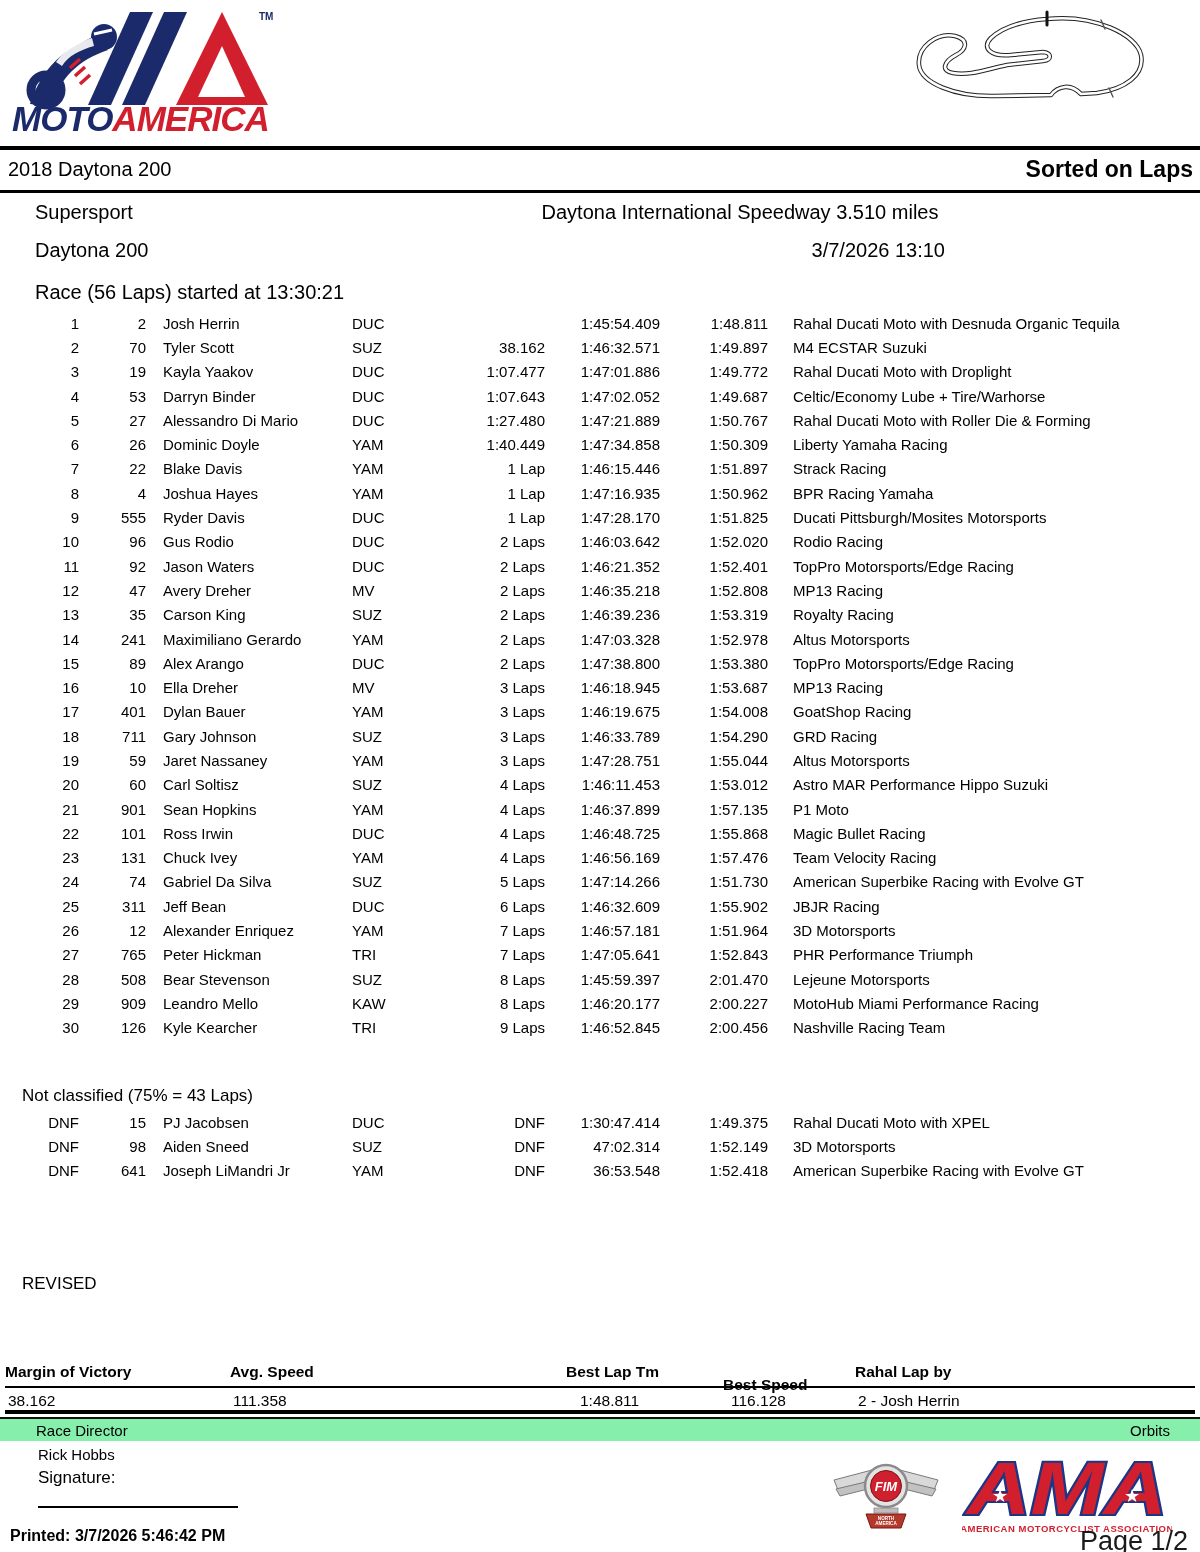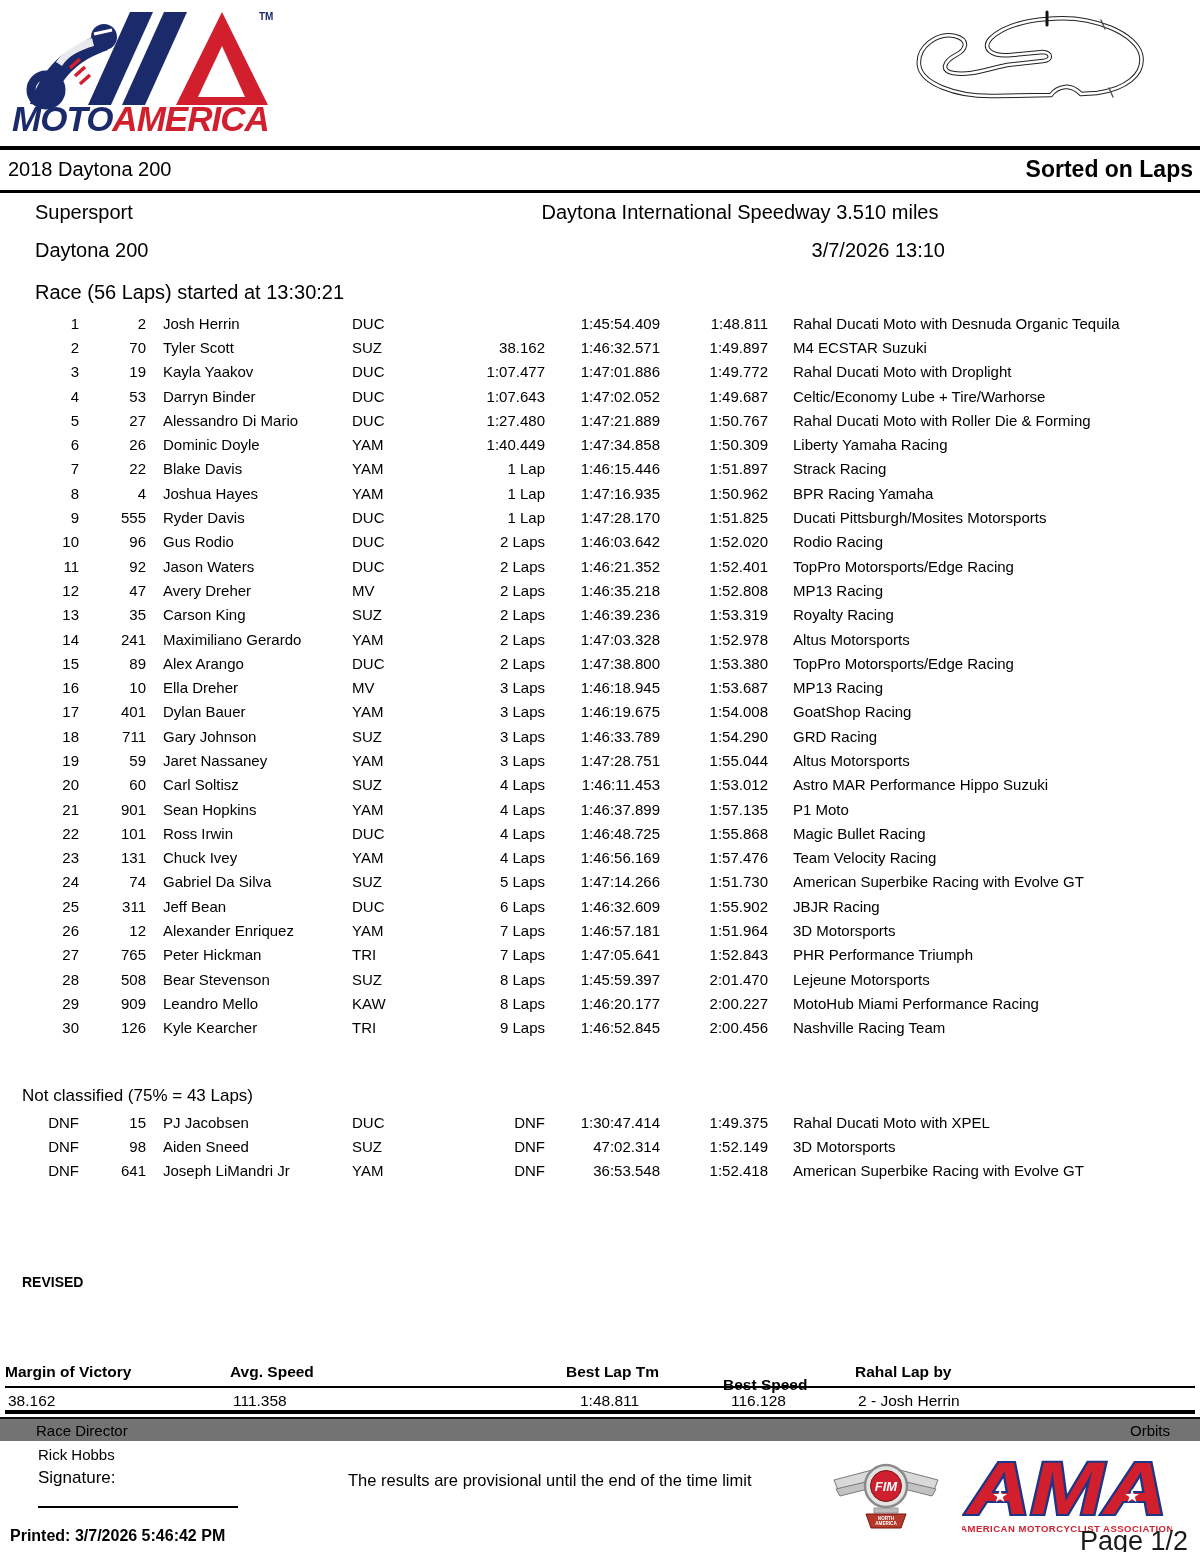--- a/index.html
+++ b/index.html
@@ -18,28 +18,28 @@
   .c-pos{width:55px;text-align:right;padding-right:6px;}
   .c-no{width:65px;text-align:right;padding-right:4px;}
   .c-name{width:190px;padding-left:13px;}
   .c-make{width:90px;padding-left:12px;}
   .c-diff{width:115px;text-align:right;}
   .c-total_tm{width:115px;text-align:right;}
   .c-best_tm{width:108px;text-align:right;}
   .c-sponsor{flex:1;padding-left:25px;}
   .nc-label{position:absolute;left:22px;top:1086px;font-size:17px;}
   .nc-rows{position:absolute;left:30px;top:1110px;width:1140px;font-size:15px;}
-  .revised{position:absolute;left:22px;top:1274px;font-size:14px;font-weight:bold;}
+  .revised{position:absolute;left:22px;top:1274px;font-size:17px;font-weight:normal;}
   
   .summary{position:absolute;left:5px;top:1363px;width:1190px;height:47px;border-bottom:4px solid #000;font-size:15.5px;}
   .summary .hline{position:absolute;left:0;right:0;top:23px;height:2px;background:#000;}
   .s-h{position:absolute;top:0;font-weight:bold;white-space:nowrap;}
   .s-v{position:absolute;top:29px;white-space:nowrap;}
   
-  .graybar{position:absolute;left:0;top:1417px;width:1200px;height:24px;background:#737373;border-top:2px solid #111;box-sizing:border-box;font-size:15px;}
+  .graybar{position:absolute;left:0;top:1417px;width:1200px;height:24px;background:#86efac;border-top:2px solid #111;box-sizing:border-box;font-size:15px;}
   .graybar .gleft{position:absolute;left:36px;top:3px;}
   .graybar .gright{position:absolute;right:30px;top:3px;}
   .foot-sm{font-size:15px;white-space:nowrap;}
   .sig-label{font-size:17px;}
   .sig-line{position:absolute;left:38px;top:1506px;width:200px;border-top:2px solid #000;}
   .printed{position:absolute;left:10px;top:1527px;font-size:16px;font-weight:600;white-space:nowrap;}
   .provisional{position:absolute;left:348px;top:1466px;font-size:16.5px;line-height:28px;white-space:nowrap;}
   .pagenum{position:absolute;right:12px;top:1514px;font-size:27px;color:#1a1a1a;z-index:5;margin-top:12px;}
 </style>
 </head>
@@ -481,21 +481,20 @@
 
 <div class="graybar">
   <span class="gleft">Race Director</span>
   <span class="gright">Orbits</span>
 </div>
 <div class="abs foot-sm" style="left:38px;top:1446px;">Rick Hobbs</div>
 <div class="abs sig-label" style="left:38px;top:1468px;">Signature:</div>
 <div class="sig-line"></div>
 <div class="printed">Printed: 3/7/2026 5:46:42 PM</div>
 <div class="provisional">
-  <div>The results are provisional until the end of the time limit</div>
 </div>
 
 <div class="abs" style="left:830px;top:1458px;width:112px;height:80px;">
   <svg width="112" height="80" viewBox="0 0 112 80">
     <g stroke="#7a7a7a" stroke-width="1">
       <polygon points="4,22 42,12 45,22 8,32" fill="#d9d9d9"></polygon>
       <polygon points="6,31 44,22 46,29 10,38" fill="#c2c2c2"></polygon>
       <polygon points="108,22 70,12 67,22 104,32" fill="#d9d9d9"></polygon>
       <polygon points="106,31 68,22 66,29 102,38" fill="#c2c2c2"></polygon>
     </g>

